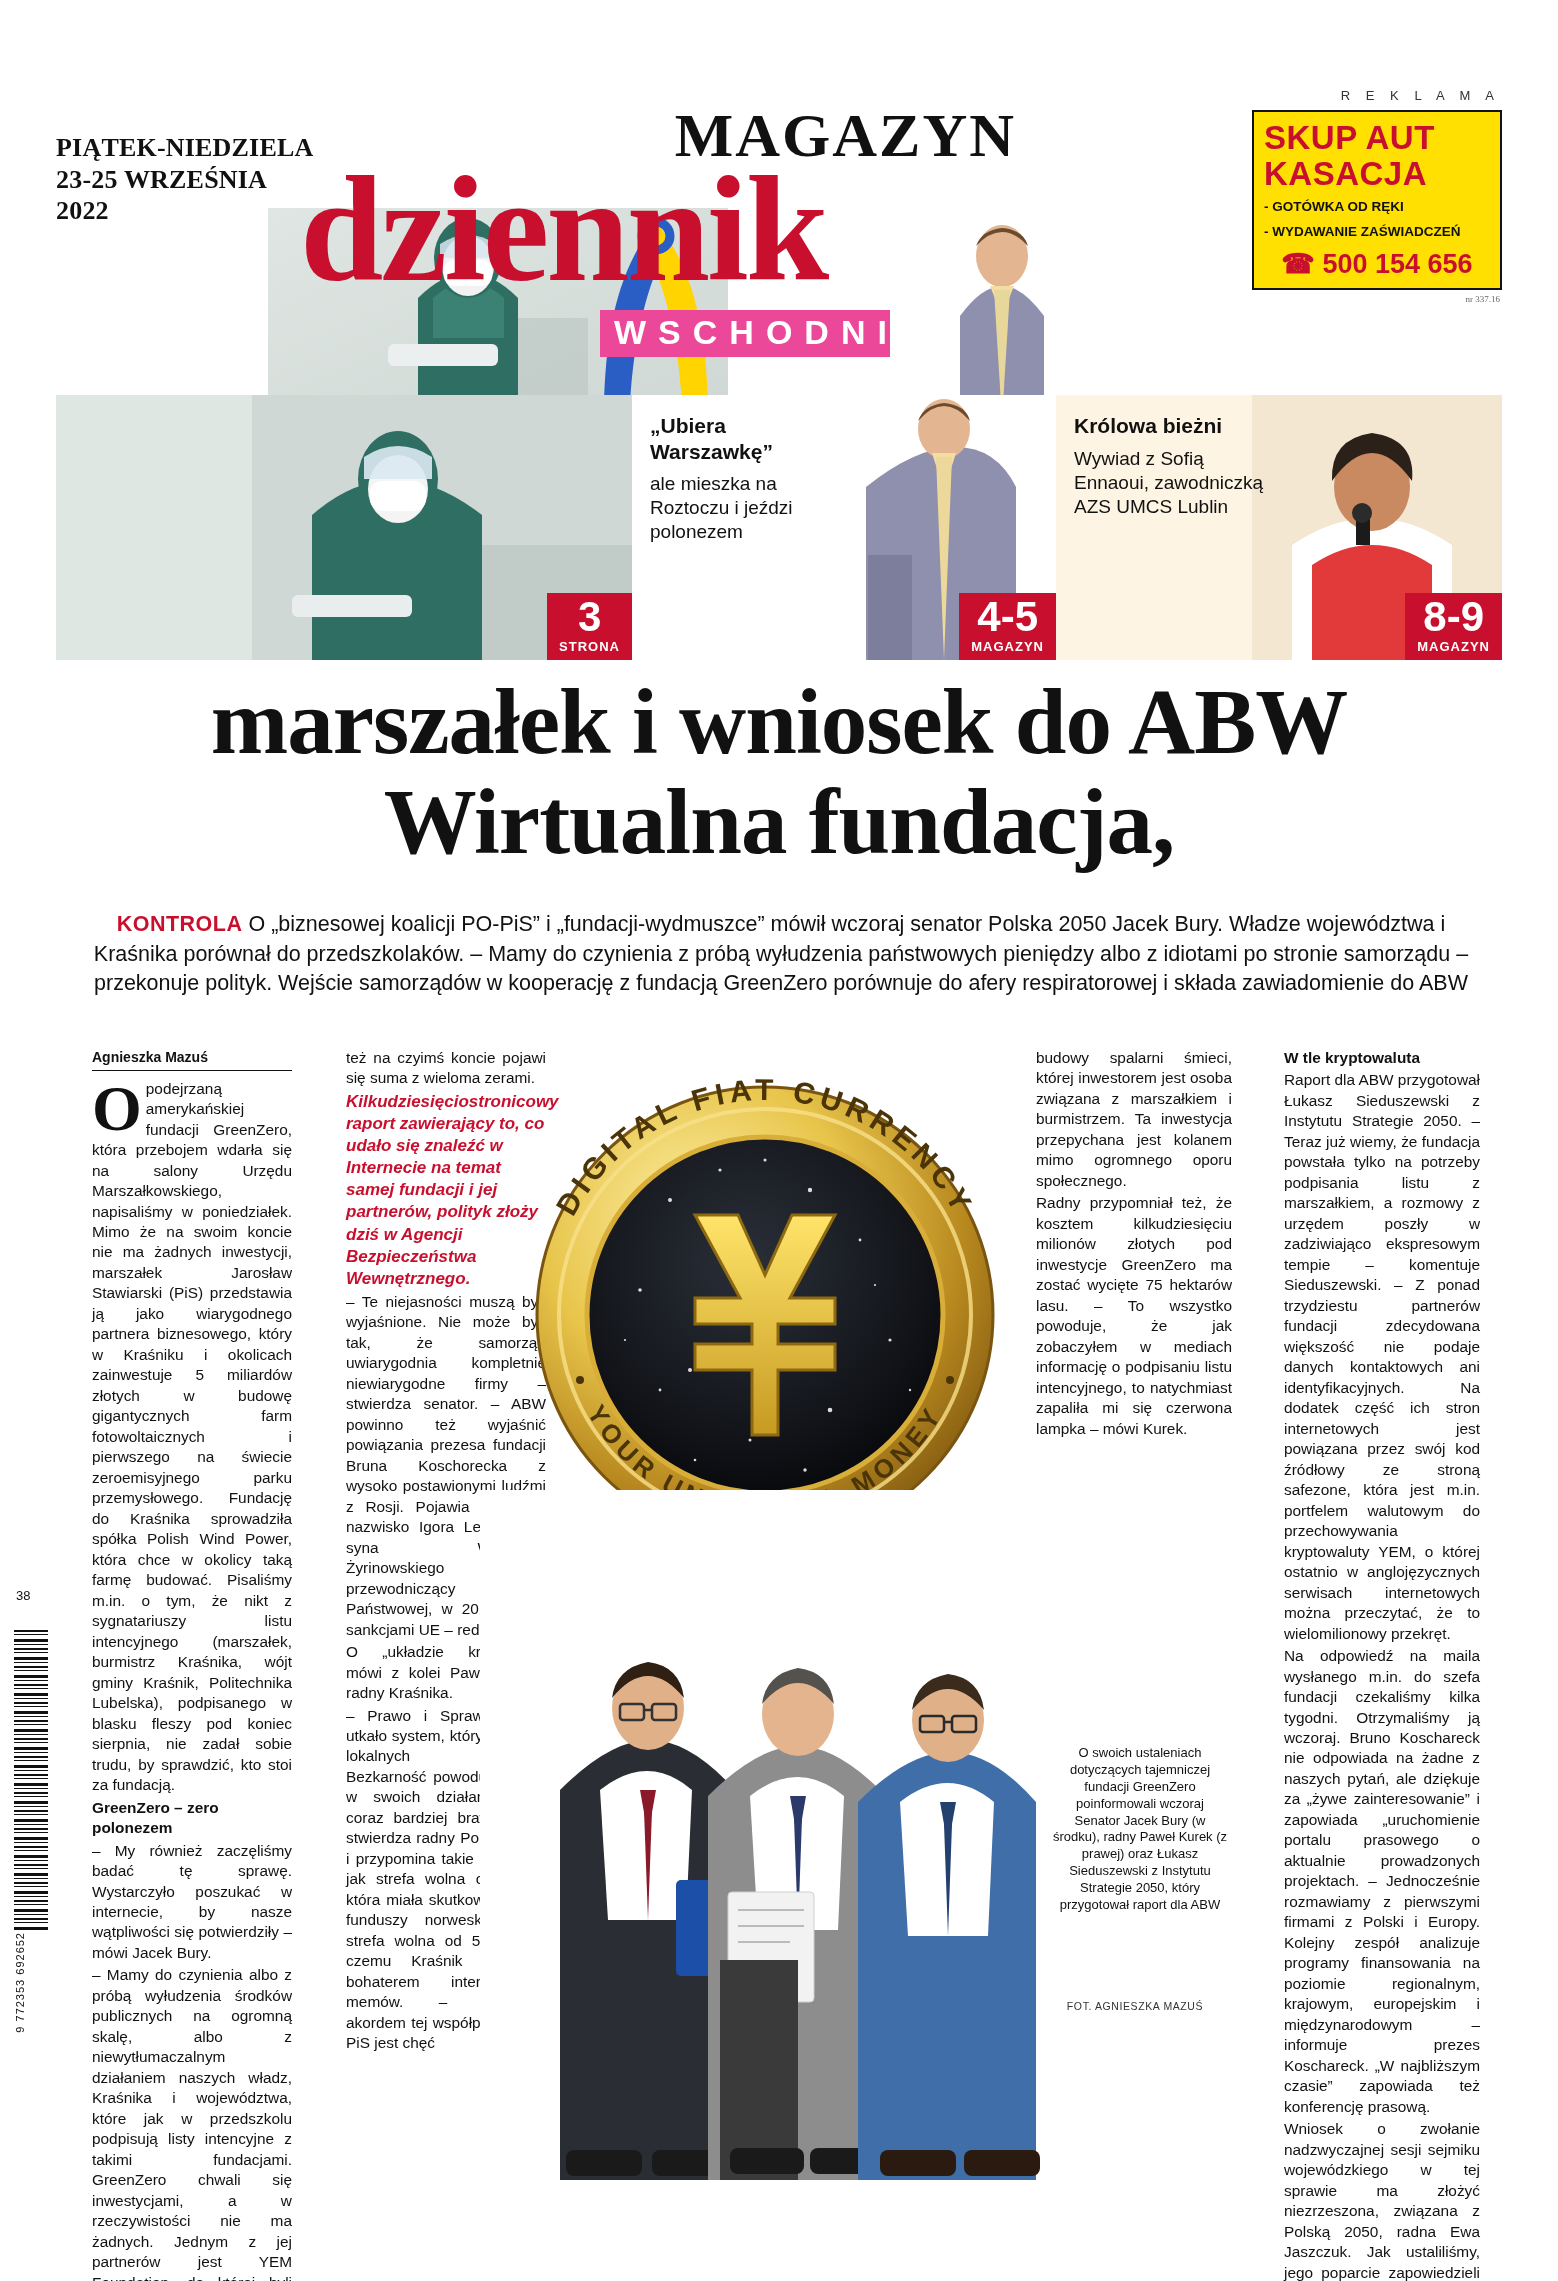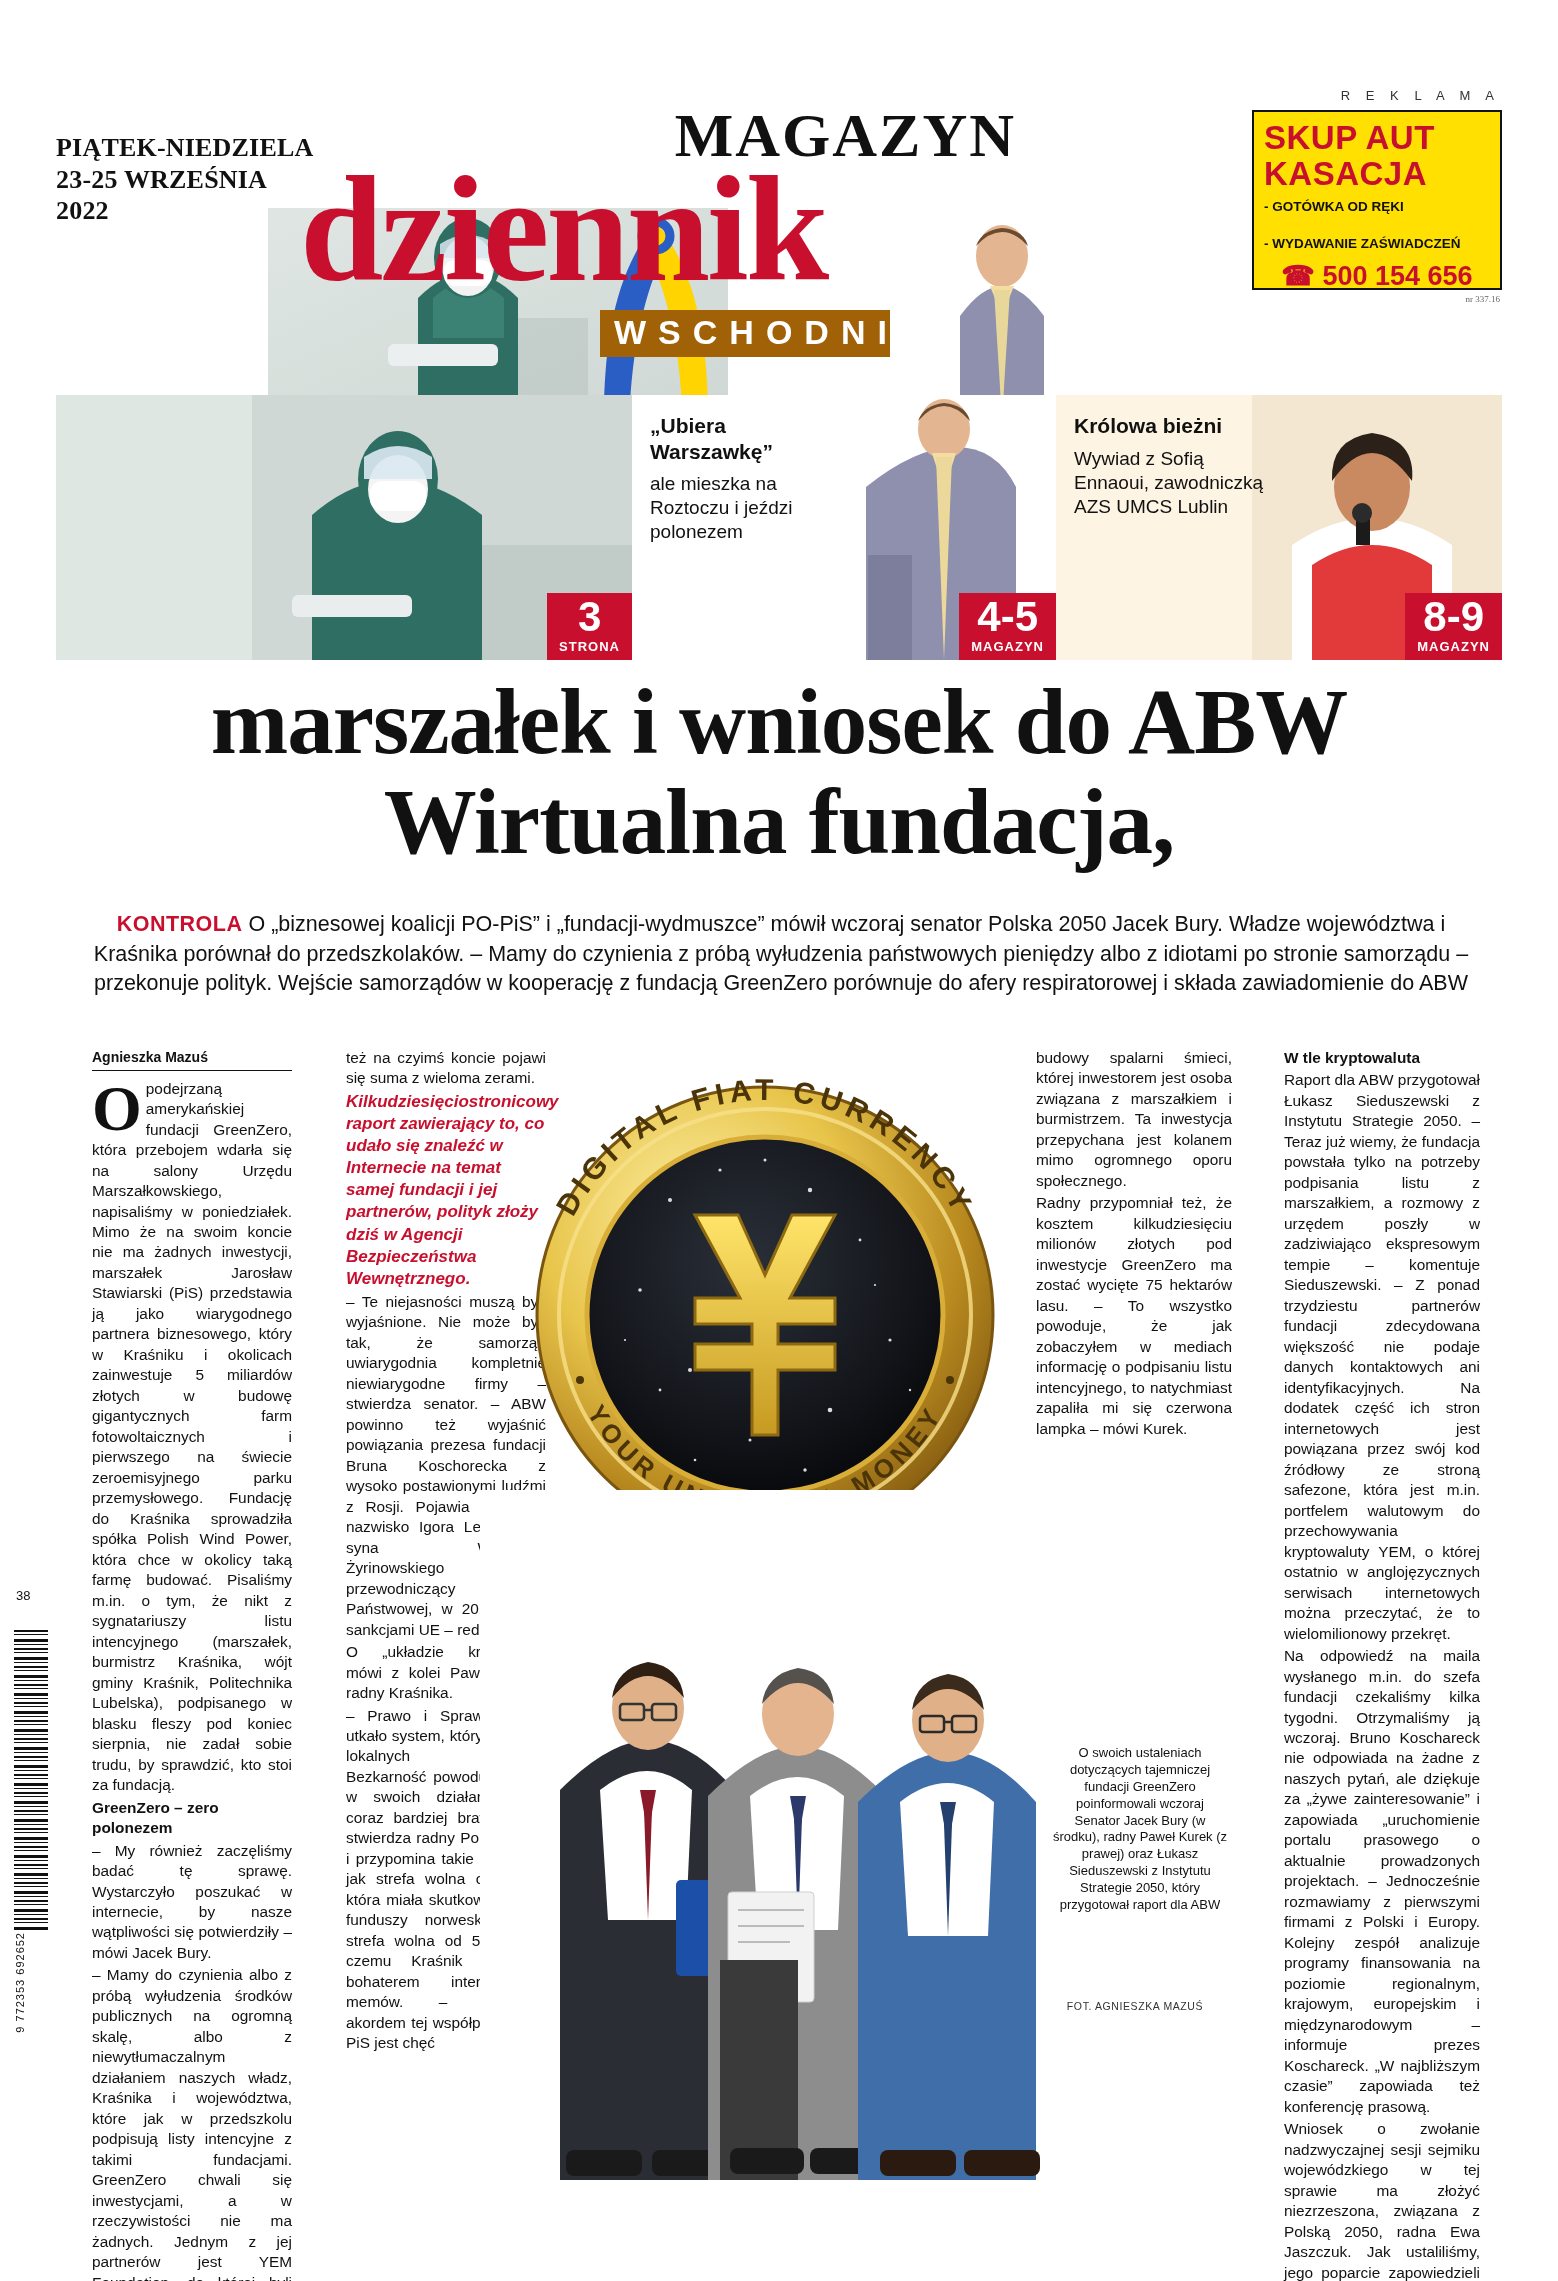--- a/index.html
+++ b/index.html
@@ -43,21 +43,21 @@
   .logo-dziennik {
     position:absolute; left:0px; top:58px;
     font-family:"Liberation Serif", serif;
     font-weight:bold; font-size:150px; line-height:1;
     color:#c8102e; letter-spacing:-3px;
   }
   .logo-wschodni {
     position:absolute; left:300px; top:214px;
     font-family:"Liberation Sans", sans-serif;
     font-weight:bold; font-size:34px; letter-spacing:12px; color:#ffffff;
-    background:#a16207; padding:3px 14px 5px 14px;
+    background:#ec4899; padding:3px 14px 5px 14px;
   }
   .ribbon {
     position:absolute; left:296px; top:118px; width:120px; height:200px;
   }
 
   
   .mast-photo {
     position:absolute; left:268px; top:148px; width:460px; height:260px;
     overflow:hidden;
   }
@@ -278,21 +278,21 @@
       <path d="M100 66 L112 96 L124 66 Z" fill="#f5dca0"></path>
       <path d="M104 70 L112 200 L120 70 Z" fill="#e8d79a"></path>
     </svg>
   </div>
 
   <div class="reklama-label">R E K L A M A</div>
   <div class="adbox">
     <div class="adline1">SKUP AUT</div>
     <div class="adline2">KASACJA</div>
     <div class="adsub">- GOTÓWKA OD RĘKI</div>
-    <div class="adsub" style="margin-top:16px">- WYDAWANIE ZAŚWIADCZEŃ</div>
+    <div class="adsub" style="margin-top:4px">- WYDAWANIE ZAŚWIADCZEŃ</div>
     <div class="adphone">☎ 500 154 656</div>
   </div>
   <div class="adcode">nr 337.16</div>
 </div>
 
 <div class="teasers">
 
   <div class="teaser t1">
     <div class="t-photo">
       <svg width="380" height="265" viewBox="0 0 380 265">

